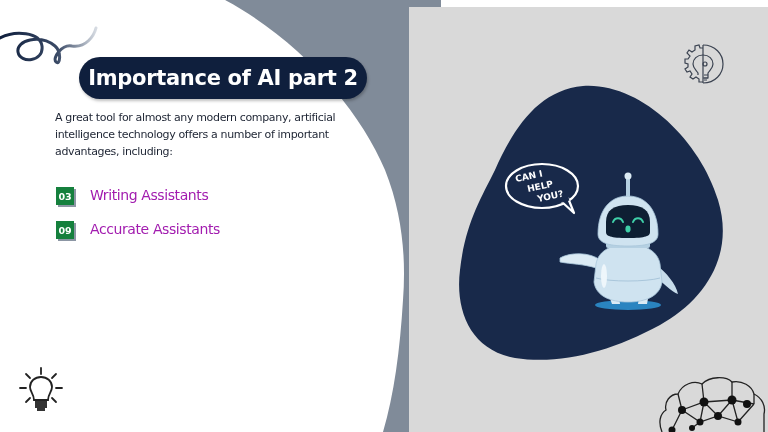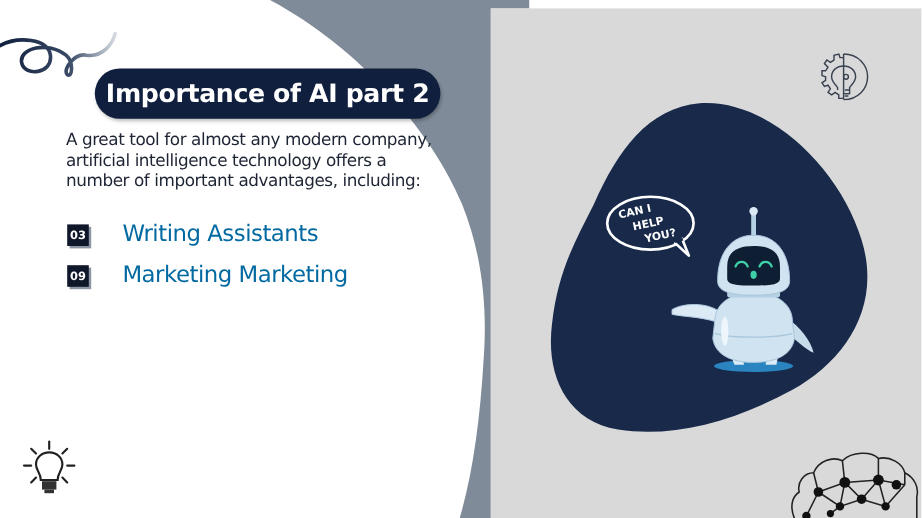--- a/index.html
+++ b/index.html
@@ -8,31 +8,31 @@
   .bg-svg { position:absolute; left:0; top:0; }
   .title-pill {
     position:absolute; left:79px; top:57px; width:288px; height:42px;
     background:#0f1f3d; border-radius:21px;
     box-shadow: 1px 2px 3px rgba(0,0,0,0.25);
     display:flex; align-items:center; justify-content:center;
   }
   .title-text { color:#ffffff; font-weight:bold; font-size:21px; letter-spacing:-0.3px; font-family:"DejaVu Sans", sans-serif; }
   .intro {
     position:absolute; left:55px; top:109px; width:320px;
-    font-size:14px; line-height:17px; color:#1d2433; font-family:"DejaVu Sans", sans-serif; letter-spacing:-0.35px;
+    font-size:11px; line-height:17px; color:#1d2433; font-family:"DejaVu Sans", sans-serif; letter-spacing:-0.35px;
   }
   .list { position:absolute; left:56px; top:183px; width:300px; }
   .item { display:flex; align-items:flex-start; margin-bottom:9px; }
   .badge {
-    width:18px; height:18px; background:#0f172a; color:#fff;
+    width:18px; height:18px; background:#15803d; color:#fff;
     font-size:9.5px; font-weight:bold; display:flex; align-items:center; justify-content:center;
     box-shadow: 2px 2px 0 #8c96a4; margin-top:4px; flex:0 0 auto;
     font-family:"DejaVu Sans", sans-serif;
   }
-  .item-label { margin-left:28px; font-size:19px; line-height:25px; color:#0369a1; font-family:"DejaVu Sans", sans-serif; letter-spacing:-0.4px; }
+  .item-label { margin-left:16px; font-size:14px; line-height:25px; color:#a21caf; font-family:"DejaVu Sans", sans-serif; letter-spacing:-0.4px; }
   .icon-abs { position:absolute; }
 </style>
 </head>
 <body>
 
 <div class="slide">
 
   <svg class="bg-svg" width="768" height="432" viewBox="0 0 768 432">
 
     <path d="M225 0 L441 0 L441 7 L409 7 L409 432 L383 432 Z" fill="#808b99"></path>
@@ -61,21 +61,21 @@
 
   <div class="intro">A great tool for almost any modern company, artificial intelligence technology offers a number of important advantages, including:</div>
 
   <div class="list">
     <div class="item">
       <span class="badge">03</span>
       <span class="item-label">Writing Assistants</span>
     </div>
     <div class="item">
       <span class="badge">09</span>
-      <span class="item-label">Marketing Marketing</span>
+      <span class="item-label">Accurate Assistants</span>
     </div>
   </div>
 
   <svg class="icon-abs" style="left:683px;top:42px" width="44" height="44" viewBox="0 0 44 44">
     <g fill="none" stroke="#3a4250" stroke-width="1.2">
       <path d="M20 3 L20 41"></path>
       <path d="M20 3 C32 3 40 12 40 22 C40 32 32 41 20 41"></path>
       <path d="M20 6 L17 6 L16 3 L12 4 L12 8 L9 10 L6 8 L4 11 L7 14 L5 17 L2 17 L2 21 L5 22 L5 25 L2 27 L4 30 L7 29 L9 32 L7 35 L10 37 L13 35 L16 37 L16 40 L20 40"></path>
       <path d="M20 13 C26 13 30 17 30 22 C30 26 27 28 25 31 L25 36 L20 36"></path>
       <path d="M20 13 C14 13 10 17 10 22 C10 26 13 28 15 31 L15 33"></path>

